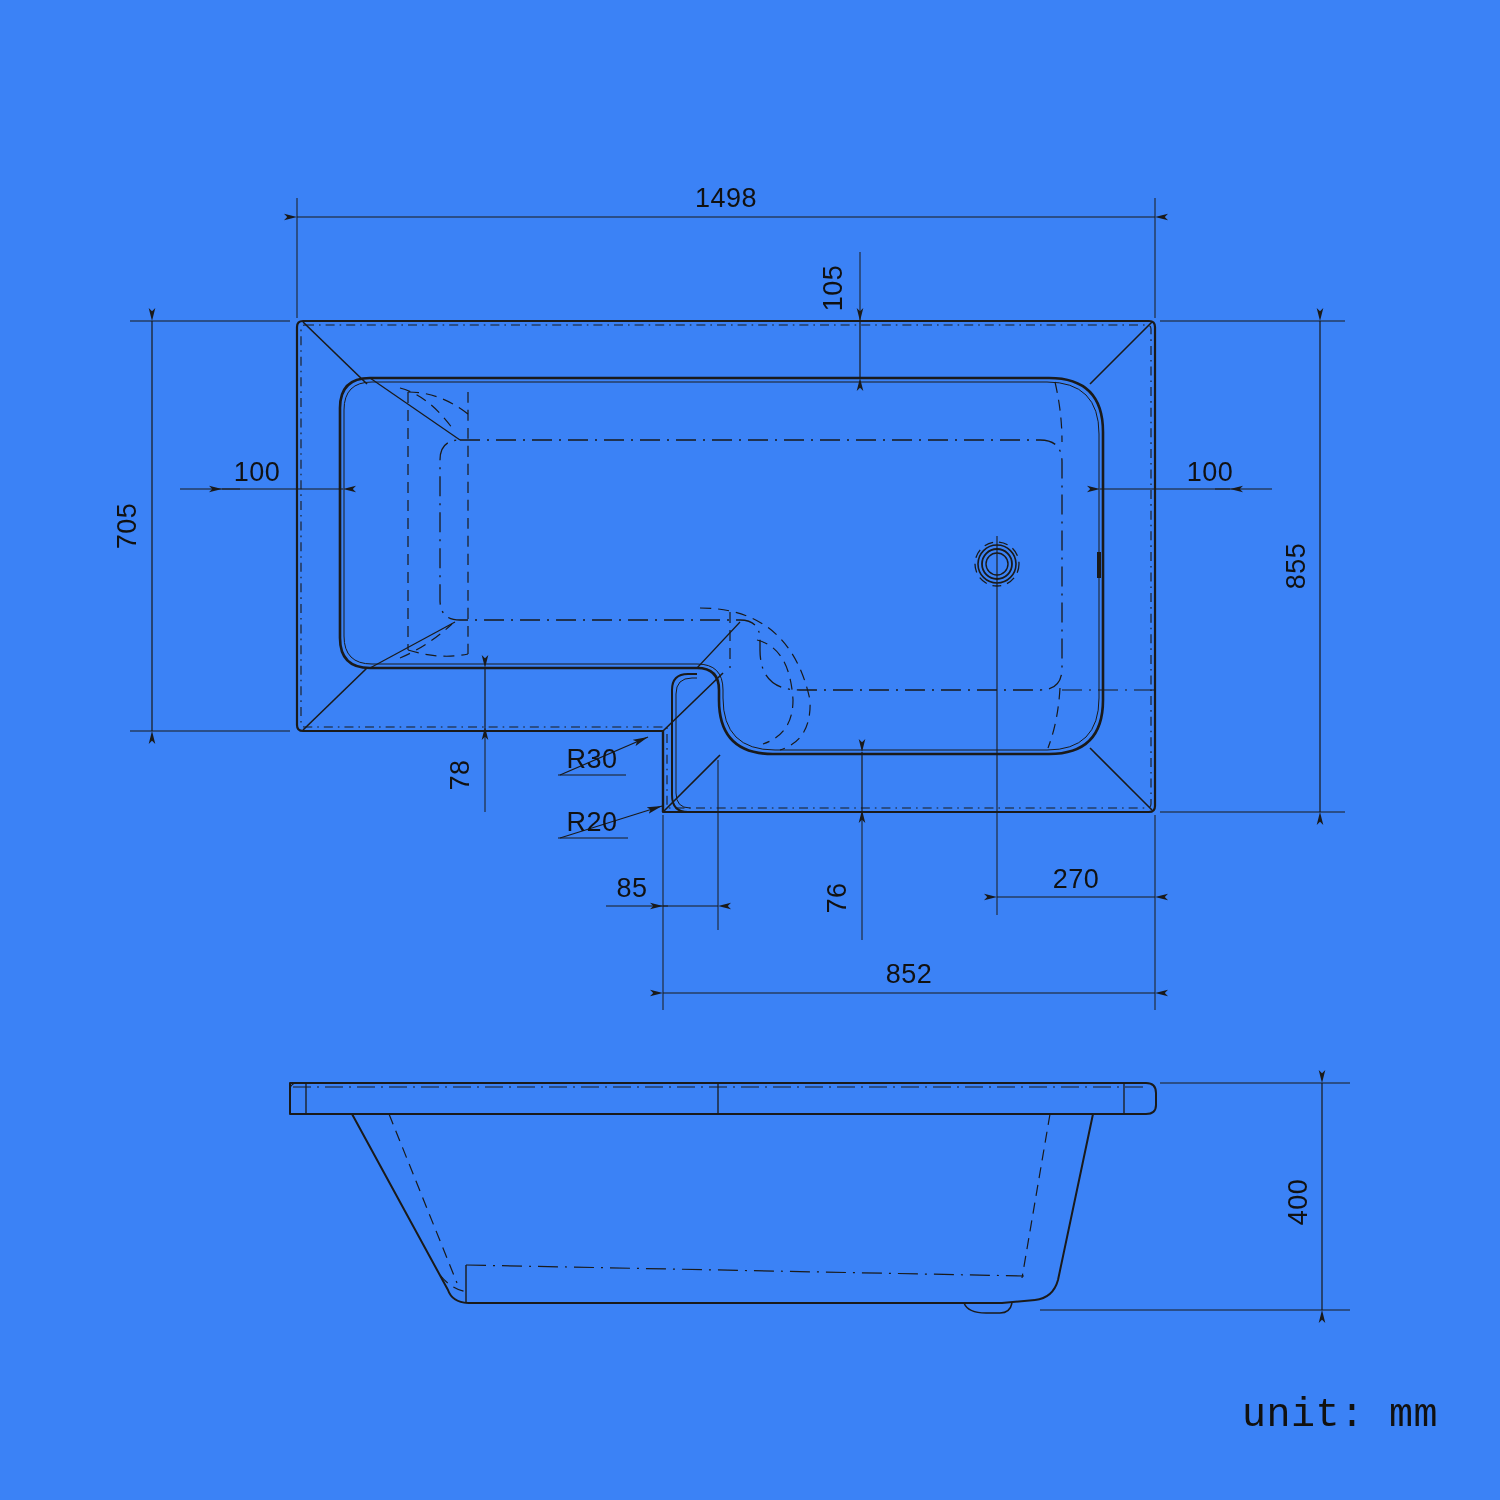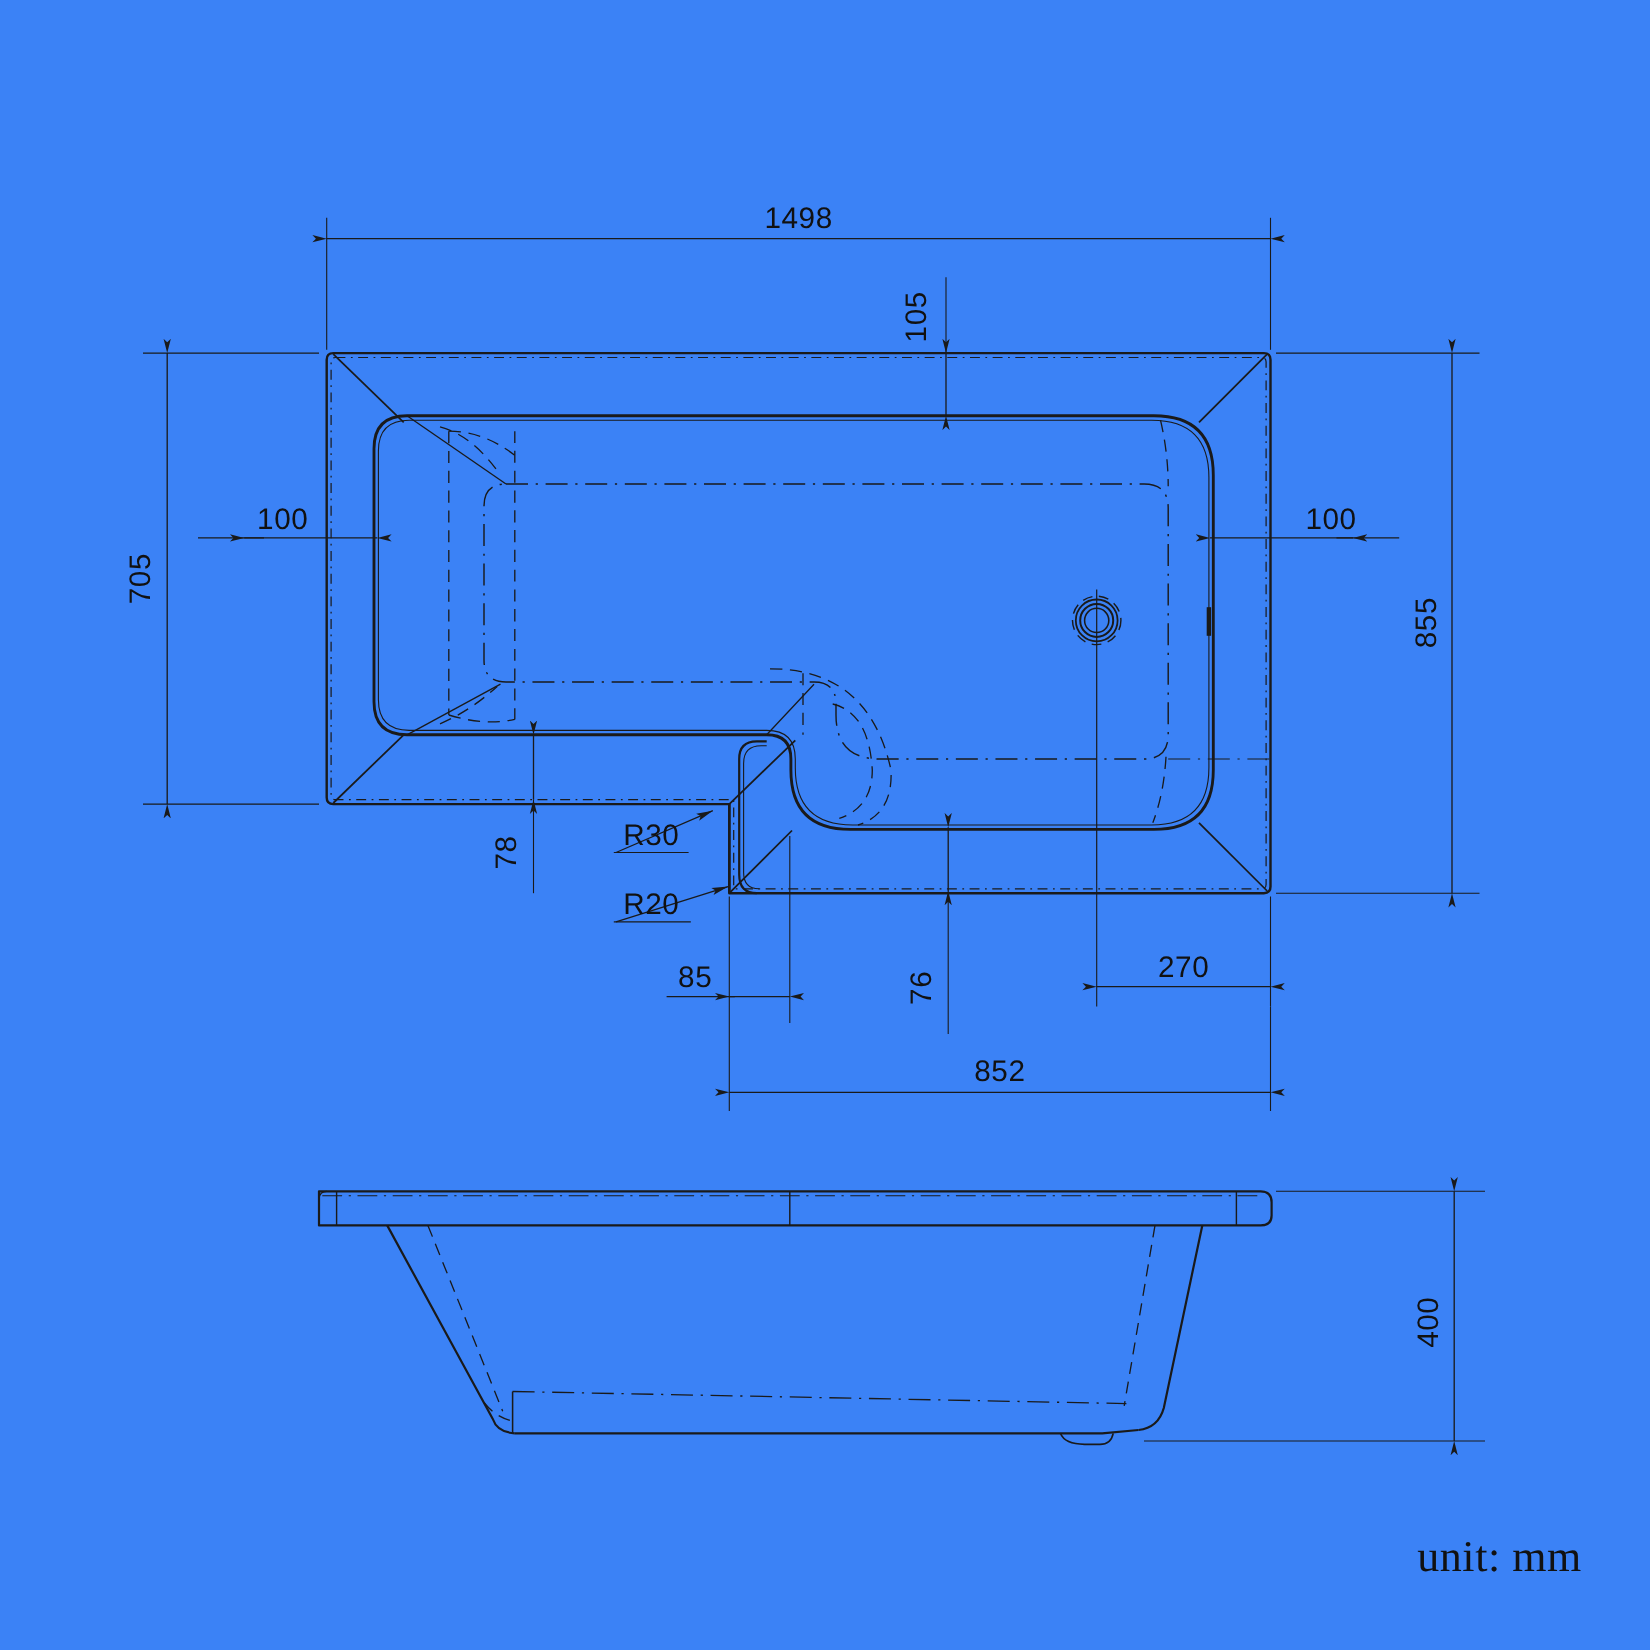--- a/index.html
+++ b/index.html
@@ -19,21 +19,21 @@
     position: absolute;
     left: 0;
     top: 0;
     width: 1500px;
     height: 1500px;
   }
   .unit-note {
     position: absolute;
     right: 62px;
     bottom: 62px;
-    font-family: Liberation Serif, serif;
+    font-family: Liberation Mono, monospace;
     font-size: 40px;
     color: #111111;
     letter-spacing: 0.5px;
     white-space: nowrap;
   }
   text {
     font-family: "Liberation Sans", sans-serif;
     fill: #111111;
   }
   .dimtext {

